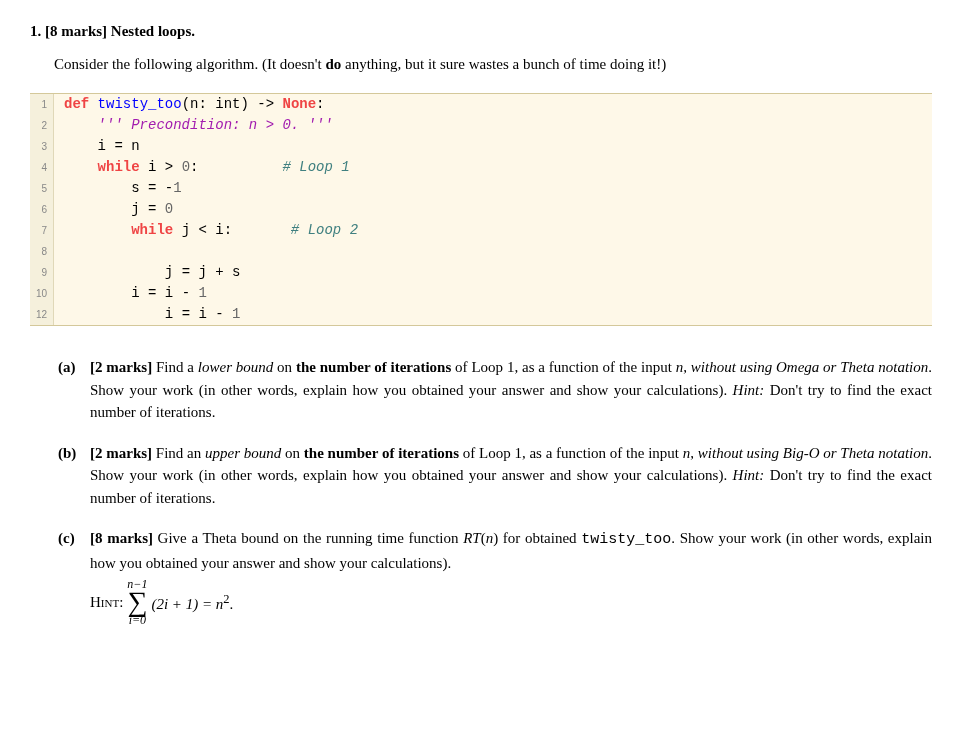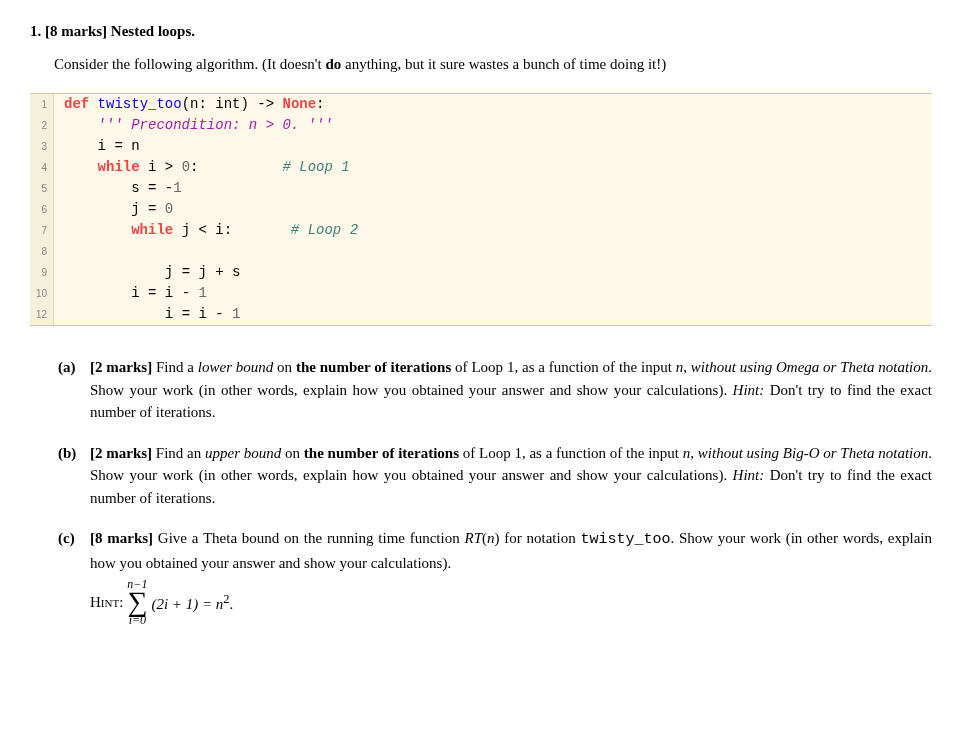--- a/index.html
+++ b/index.html
@@ -202,21 +202,21 @@
   <div class="subquestion">
     <div class="subq-label">(b)</div>
     <div class="subq-body">
       <span class="marks">[2 marks]</span><span> Find an </span><span class="italic">upper bound</span><span> on </span><span class="bold">the number of iterations</span><span> of Loop 1, as a function of the input </span><span class="italic">n</span><span>, </span><span class="italic">without using Big-O or Theta notation</span><span>. Show your work (in other words, explain how you obtained your answer and show your calculations). </span><span class="italic">Hint:</span><span> Don't try to find the exact number of iterations.</span>
     </div>
   </div>
 
   <div class="subquestion">
     <div class="subq-label">(c)</div>
     <div class="subq-body">
-      <span class="marks">[8 marks]</span><span> Give a Theta bound on the running time function </span><span class="italic">RT</span><span>(</span><span class="italic">n</span><span>) for notation </span><span class="tt">twisty_too</span><span>. Show your work (in other words, explain how you obtained your answer and show your calculations).</span>
+      <span class="marks">[8 marks]</span><span> Give a Theta bound on the running time function </span><span class="italic">RT</span><span>(</span><span class="italic">n</span><span>) for obtained </span><span class="tt">twisty_too</span><span>. Show your work (in other words, explain how you obtained your answer and show your calculations).</span>
       <div class="hint-formula">
         <span class="smallcaps">Hint:</span>
         <span class="math-sum">
           <span class="sum-symbol">
             <span class="italic">n−1</span>
             <span class="sigma">∑</span>
             <span class="italic">i=0</span>
           </span>
         </span>
         <span><span class="italic">(2i + 1) = n</span><sup>2</sup><span>.</span></span>

